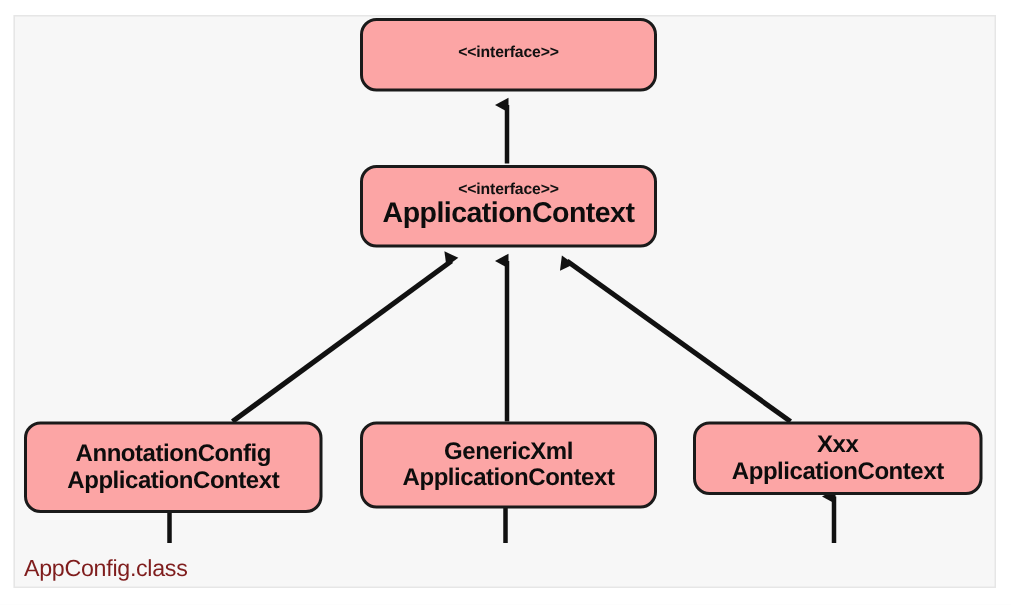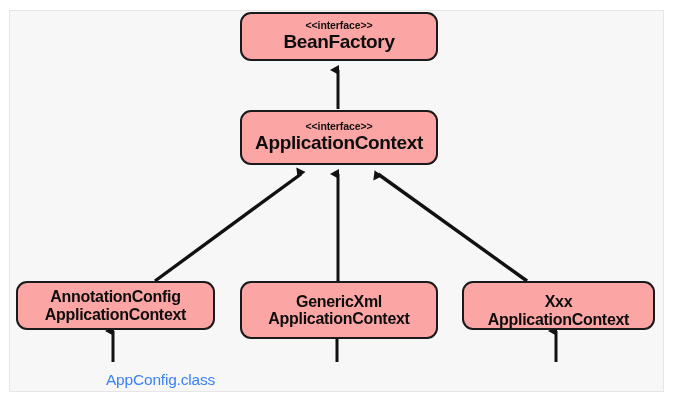--- a/index.html
+++ b/index.html
@@ -62,32 +62,32 @@
     font-size: 16px;
     font-weight: 700;
     color: #0d0d0d;
     letter-spacing: -0.3px;
     white-space: nowrap;
   }
   .file-label {
     position: absolute;
     font-size: 15.5px;
     font-weight: 400;
-    color: #3b82f6;
+    color: #7f1d1d;
     letter-spacing: -0.2px;
-    text-align: right;
+    text-align: left;
     white-space: nowrap;
   }
 
   
   #node-beanfactory       { left: 240px; top: 12px;  width: 198px; height: 49px; }
   #node-applicationcontext{ left: 240px; top: 110px; width: 198px; height: 55px; }
-  #node-annotationconfig  { left: 16px;  top: 281px; width: 199px; height: 49px; }
+  #node-annotationconfig  { left: 16px;  top: 281px; width: 199px; height: 61px; }
   #node-genericxml        { left: 240px; top: 281px; width: 198px; height: 58px; }
-  #node-xxx               { left: 462px; top: 281px; width: 193px; height: 49px; justify-content: flex-end; }
+  #node-xxx               { left: 462px; top: 281px; width: 193px; height: 49px; }
 
   
   #label-appconfig-class { left: 16px;  top: 371px; width: 199px; }
   #label-appconfig-xml   { left: 240px; top: 371px; width: 198px; }
   #label-appconfig-xxx   { left: 462px; top: 371px; width: 193px; }
 </style>
 </head>
 <body>
 
 <div id="canvas">
@@ -123,21 +123,20 @@
     <g>
       <line x1="337" y1="331" x2="337" y2="362" stroke="#111111" stroke-width="3" marker-end="url(#arrowUp)" transform="rotate(180 337 346.5)"></line>
     </g>
     <g>
       <line x1="556" y1="331" x2="556" y2="362" stroke="#111111" stroke-width="3" marker-end="url(#arrowUp)" transform="rotate(180 556 346.5)"></line>
     </g>
   </svg>
 
   <div class="node" id="node-beanfactory">
     <span class="stereotype">&lt;&lt;interface&gt;&gt;</span>
-    <span class="node-title">BeanFactory</span>
   </div>
 
   <div class="node" id="node-applicationcontext">
     <span class="stereotype">&lt;&lt;interface&gt;&gt;</span>
     <span class="node-title">ApplicationContext</span>
   </div>
 
   <div class="node" id="node-annotationconfig">
     <span class="node-line">AnnotationConfig</span>
     <span class="node-line">ApplicationContext</span>

